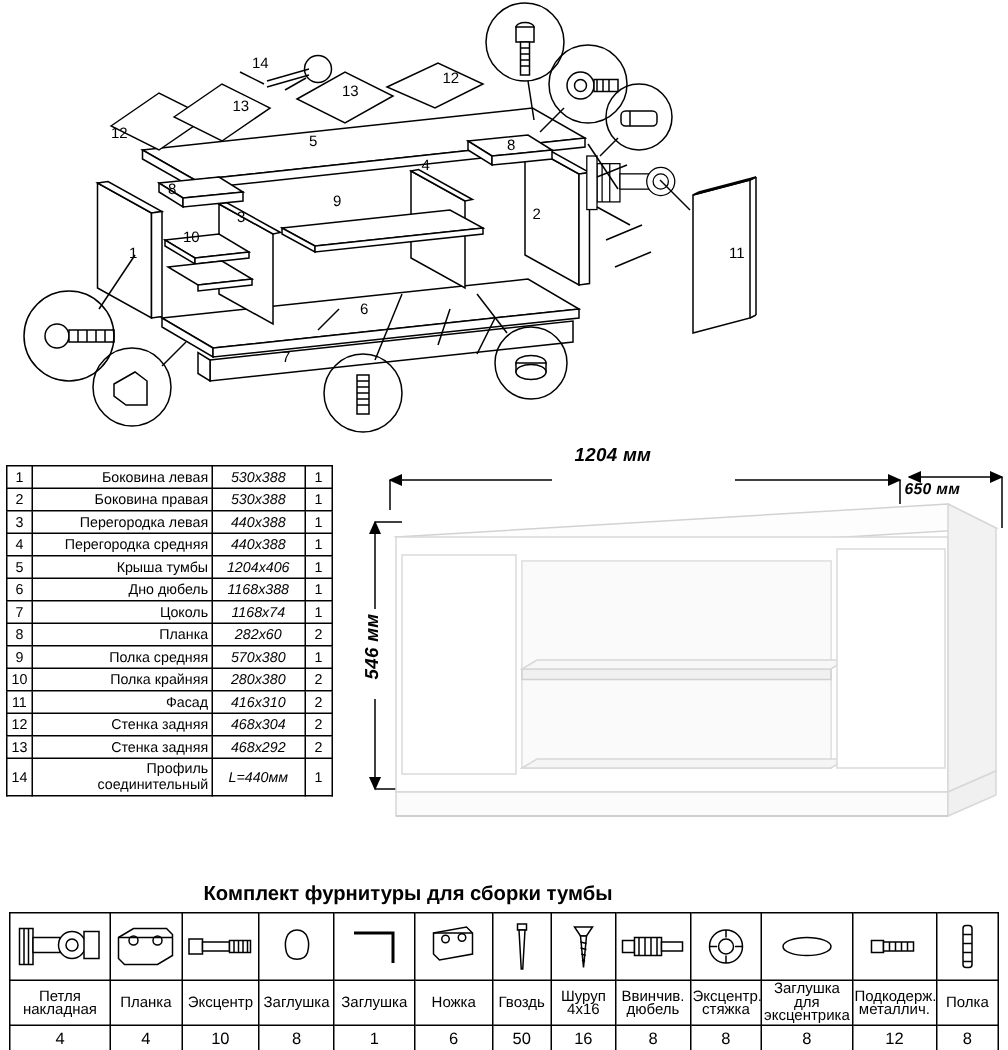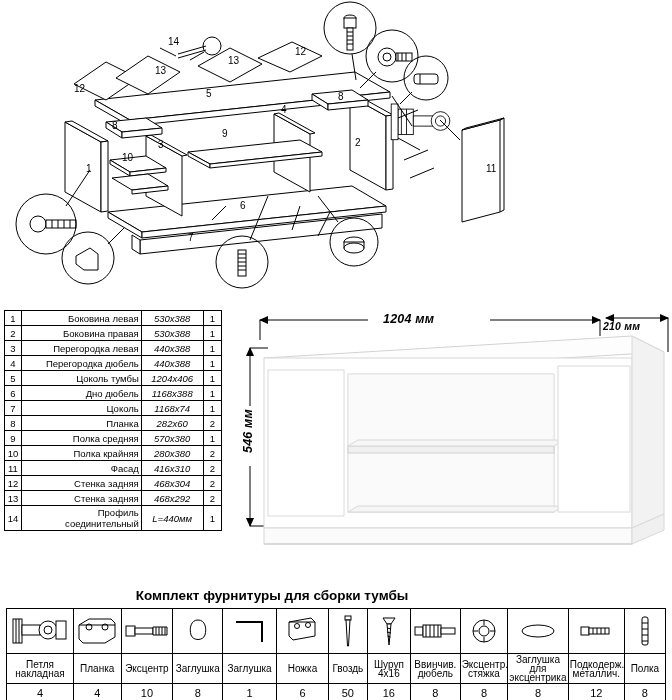--- a/index.html
+++ b/index.html
@@ -74,21 +74,21 @@
   }
   .dim-label {
     position: absolute;
     font-size: 12.5px;
     font-weight: bold;
     font-style: italic;
     letter-spacing: .2px;
   }
   #dim-width {
     left: 155px;
-    top: 16px;
+    top: 0px;
   }
   #dim-depth {
     left: 375px;
     top: 24px;
     font-size: 10.5px;
   }
   #dim-height {
     left: -2px;
     top: 128px;
     transform: rotate(-90deg);
@@ -333,27 +333,27 @@
         <td class="qty">1</td>
       </tr>
       <tr>
         <td class="num">3</td>
         <td class="name">Перегородка левая</td>
         <td class="dim">440x388</td>
         <td class="qty">1</td>
       </tr>
       <tr>
         <td class="num">4</td>
-        <td class="name">Перегородка дюбель</td>
+        <td class="name">Перегородка средняя</td>
         <td class="dim">440x388</td>
         <td class="qty">1</td>
       </tr>
       <tr>
         <td class="num">5</td>
-        <td class="name">Цоколь тумбы</td>
+        <td class="name">Крыша тумбы</td>
         <td class="dim">1204x406</td>
         <td class="qty">1</td>
       </tr>
       <tr>
         <td class="num">6</td>
         <td class="name">Дно дюбель</td>
         <td class="dim">1168x388</td>
         <td class="qty">1</td>
       </tr>
       <tr>
@@ -455,21 +455,21 @@
         <rect x="330" y="70" width="72" height="146" fill="#ffffff" stroke="#dadada"></rect>
 
         <rect x="36" y="232" width="368" height="16" fill="#fbfbfb" stroke="#d8d8d8"></rect>
         <polygon points="404,232 436,218 436,234 404,248" fill="#f0f0f0" stroke="#d8d8d8"></polygon>
       </g>
 
       <line x1="36" y1="248" x2="404" y2="248" stroke="#c8c8c8" stroke-width="1"></line>
     </svg>
 
     <div class="dim-label" id="dim-width">1204 мм</div>
-    <div class="dim-label" id="dim-depth">210 мм</div>
+    <div class="dim-label" id="dim-depth">650 мм</div>
     <div class="dim-label" id="dim-height">546 мм</div>
   </div>
 
   <div id="kit-title">Комплект фурнитуры для сборки тумбы</div>
 
   <table id="kit-table">
     <colgroup>
       <col style="width:62px">
         <col style="width:44px">
         <col style="width:48px">

